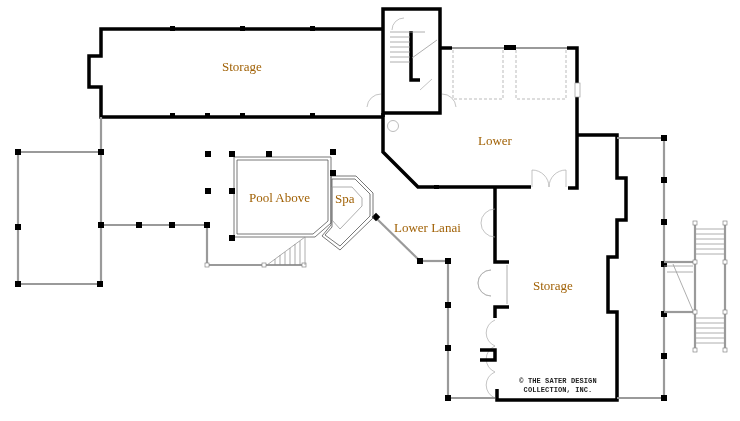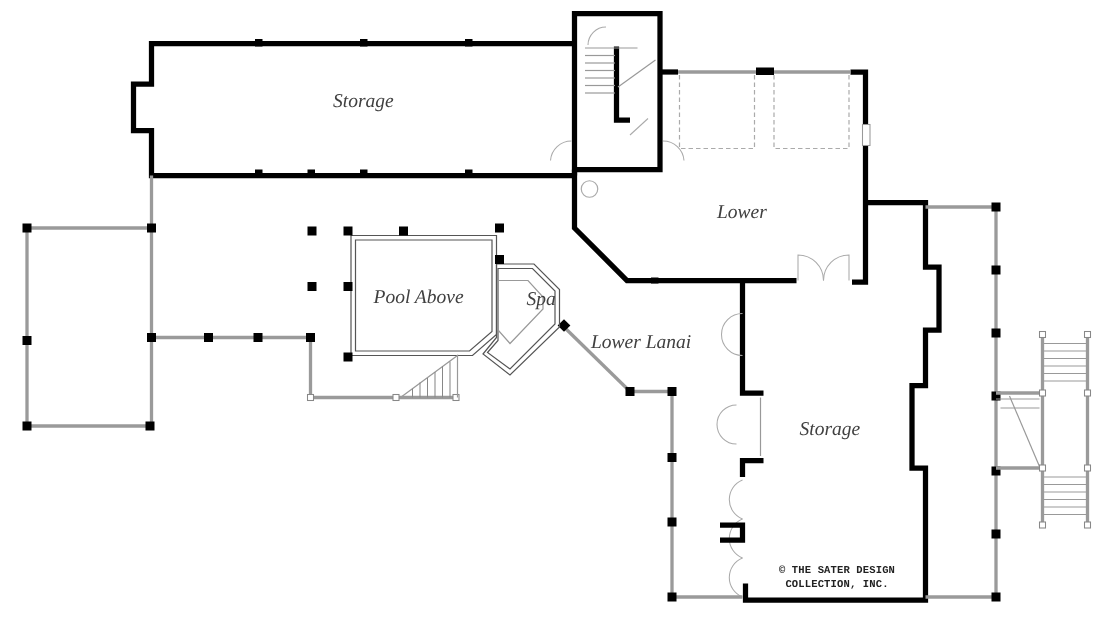--- a/index.html
+++ b/index.html
@@ -1,18 +1,18 @@
 <!DOCTYPE html>
 <html><head>
   <meta charset="utf-8">
   <style>
     html, body { margin: 0; padding: 0; background: #ffffff; }
     body { width: 740px; height: 421px; overflow: hidden; position: relative; }
     #plan { position: absolute; left: 0; top: 0; width: 740px; height: 421px; }
-    .room-label { position: absolute; font-family: "Liberation Serif", serif; font-size: 13px; color: #404040; white-space: nowrap; font-style: italic; }
+    .room-label { position: absolute; font-family: "Liberation Serif", serif; font-size: 13px; color: #a16207; white-space: nowrap; }
     .copyright { position: absolute; font-family: Liberation Mono, monospace; font-size: 7px; font-weight: bold; color: #222; text-align: center; line-height: 9px; letter-spacing: 0.1px; }
     .wall { stroke: #000; stroke-width: 3.5; fill: none; stroke-linejoin: miter; }
     .rail { stroke: #9a9a9a; stroke-width: 2.2; fill: none; }
     .thin { stroke: #999; stroke-width: 0.8; fill: none; }
     .dash { stroke: #aaa; stroke-width: 0.8; fill: none; stroke-dasharray: 3 2; }
     .post { fill: #000; }
     .opost { fill: #fff; stroke: #888; stroke-width: 0.7; }
     .door { stroke: #aaa; stroke-width: 0.7; fill: none; }
     .pool { stroke: #555; stroke-width: 0.8; fill: none; }
   </style>
@@ -181,20 +181,20 @@
         <line x1="290" y1="248" x2="290" y2="265"></line>
       <line x1="295" y1="244" x2="295" y2="265"></line>
         <line x1="300" y1="241" x2="300" y2="265"></line>
     </g>
   </g>
 </svg>
 
 <div class="room-label" style="left:222px; top:59px;">Storage</div>
 <div class="room-label" style="left:478px; top:133px;">Lower</div>
 <div class="room-label" style="left:249px; top:190px;">Pool Above</div>
-<div class="room-label" style="left:351px; top:191px;">Spa</div>
+<div class="room-label" style="left:335px; top:191px;">Spa</div>
 <div class="room-label" style="left:394px; top:220px;">Lower Lanai</div>
 <div class="room-label" style="left:533px; top:278px;">Storage</div>
 
 <div class="copyright" style="left:512px; top:377px; width:92px;">
   <div>© THE SATER DESIGN</div>
   <div>COLLECTION, INC.</div>
 </div>
 
 </body></html>

